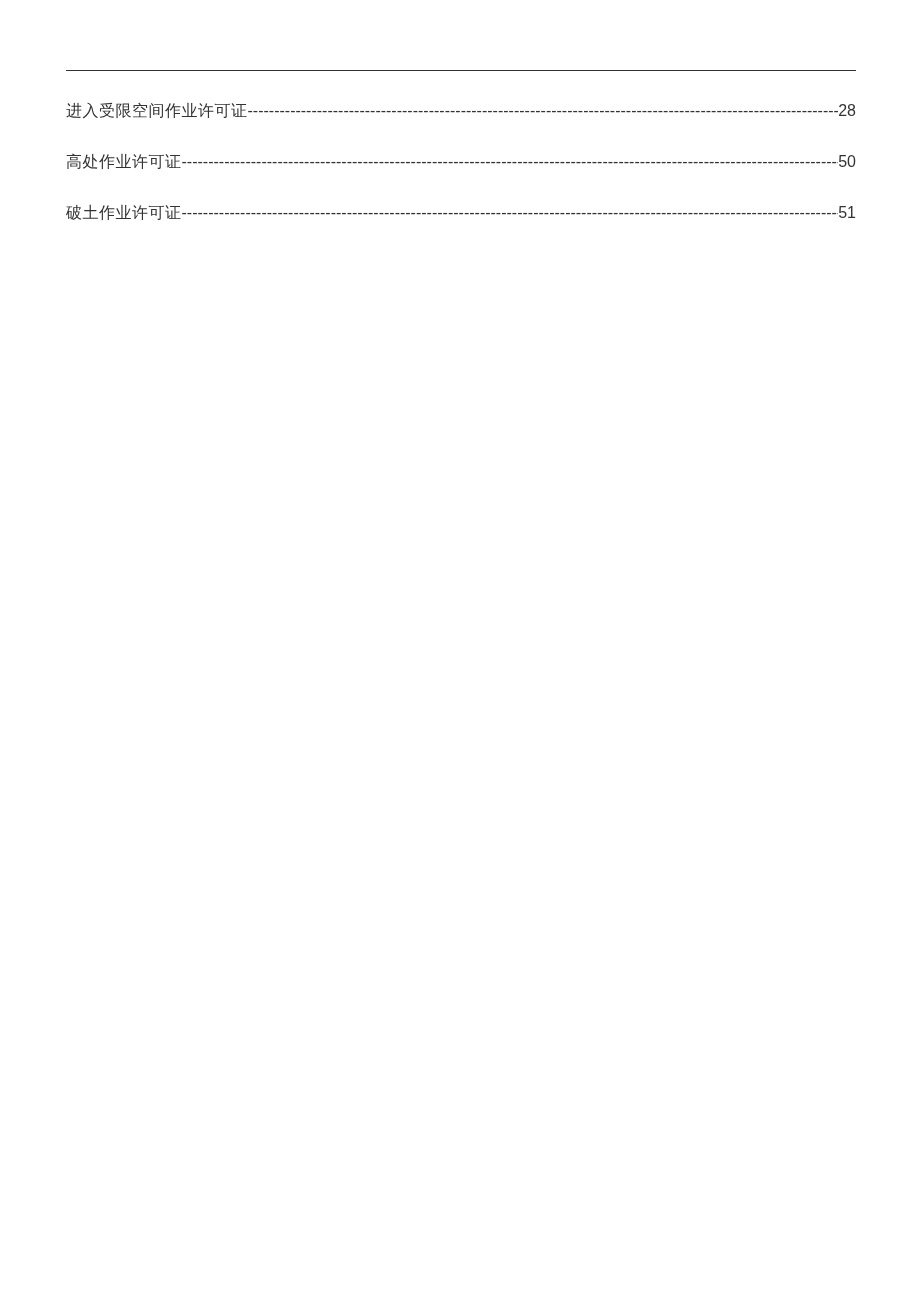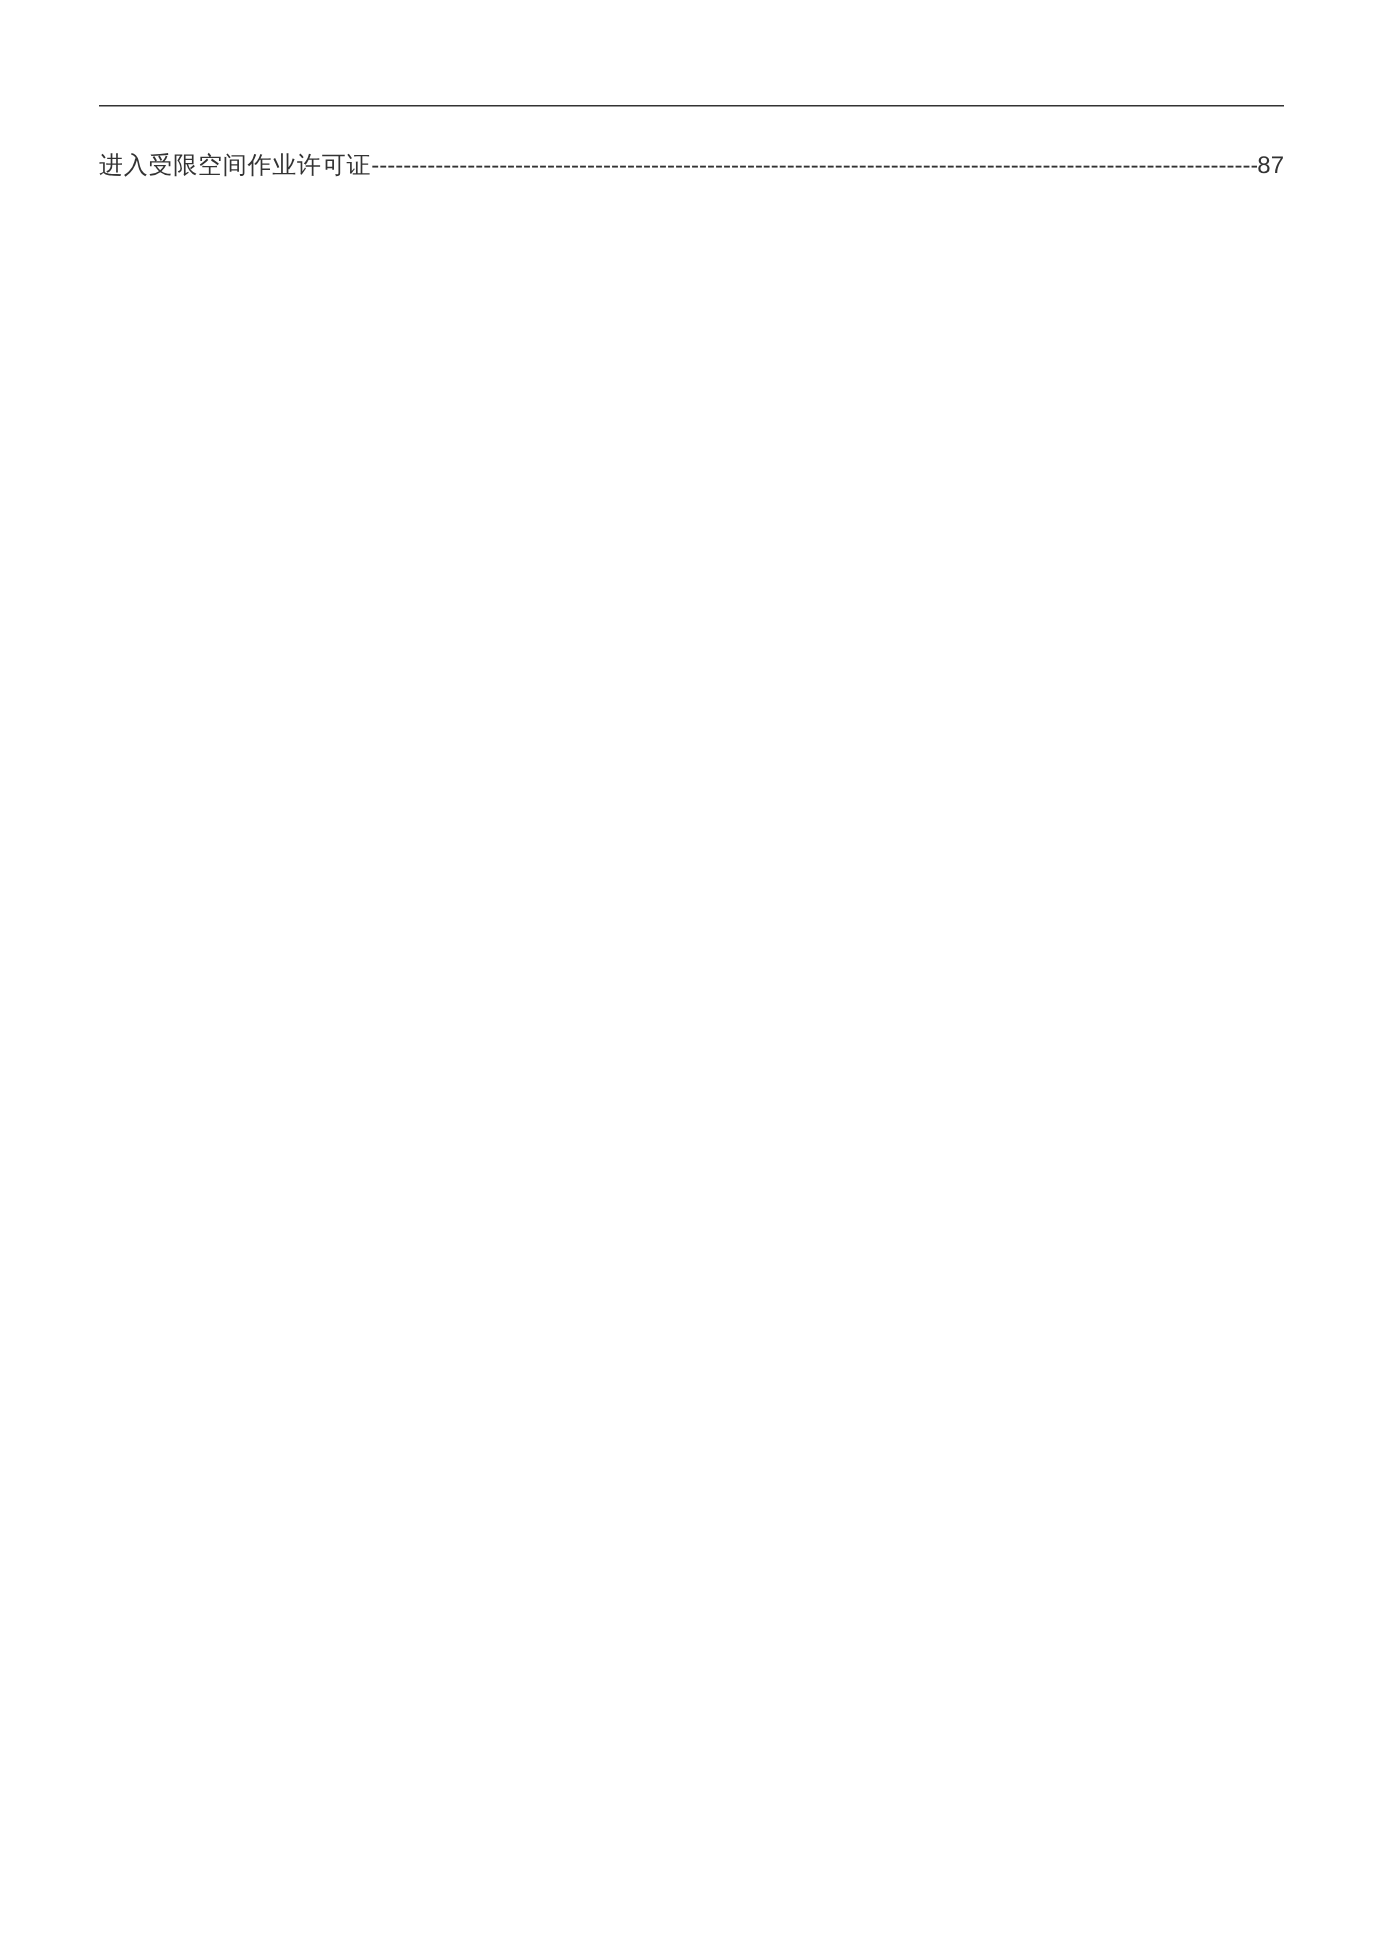--- a/index.html
+++ b/index.html
@@ -55,19 +55,29 @@
 </head>
 <body>
 
 <hr class="hr">
 
 <div class="toc">
 
   <div class="toc-row">
     <span class="toc-title">进入受限空间作业许可证</span>
     <span class="toc-leader"></span>
-    <span class="toc-page">87</span>
+    <span class="toc-page">28</span>
   </div>
 
 
+  <div class="toc-row">
+    <span class="toc-title">高处作业许可证</span>
+    <span class="toc-leader"></span>
+    <span class="toc-page">50</span>
+  </div>
 
+  <div class="toc-row">
+    <span class="toc-title">破土作业许可证</span>
+    <span class="toc-leader"></span>
+    <span class="toc-page">51</span>
+  </div>
 
 </div>
 
 </body></html>

